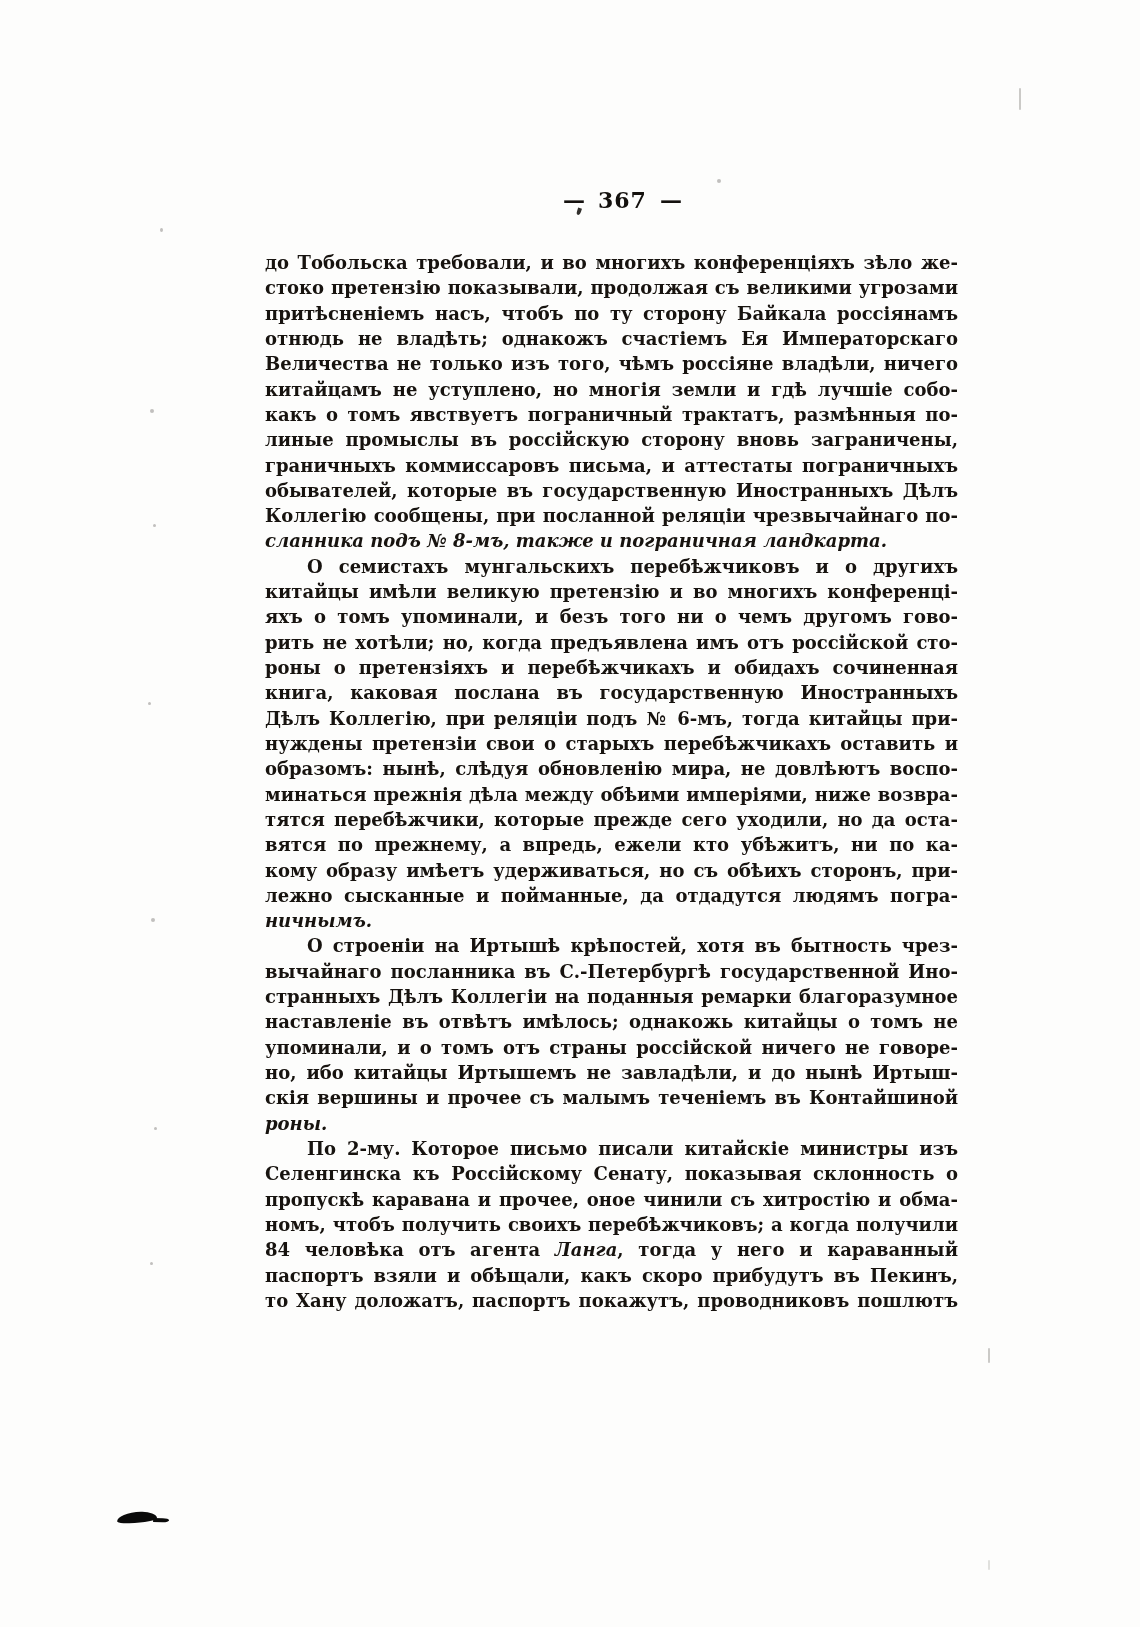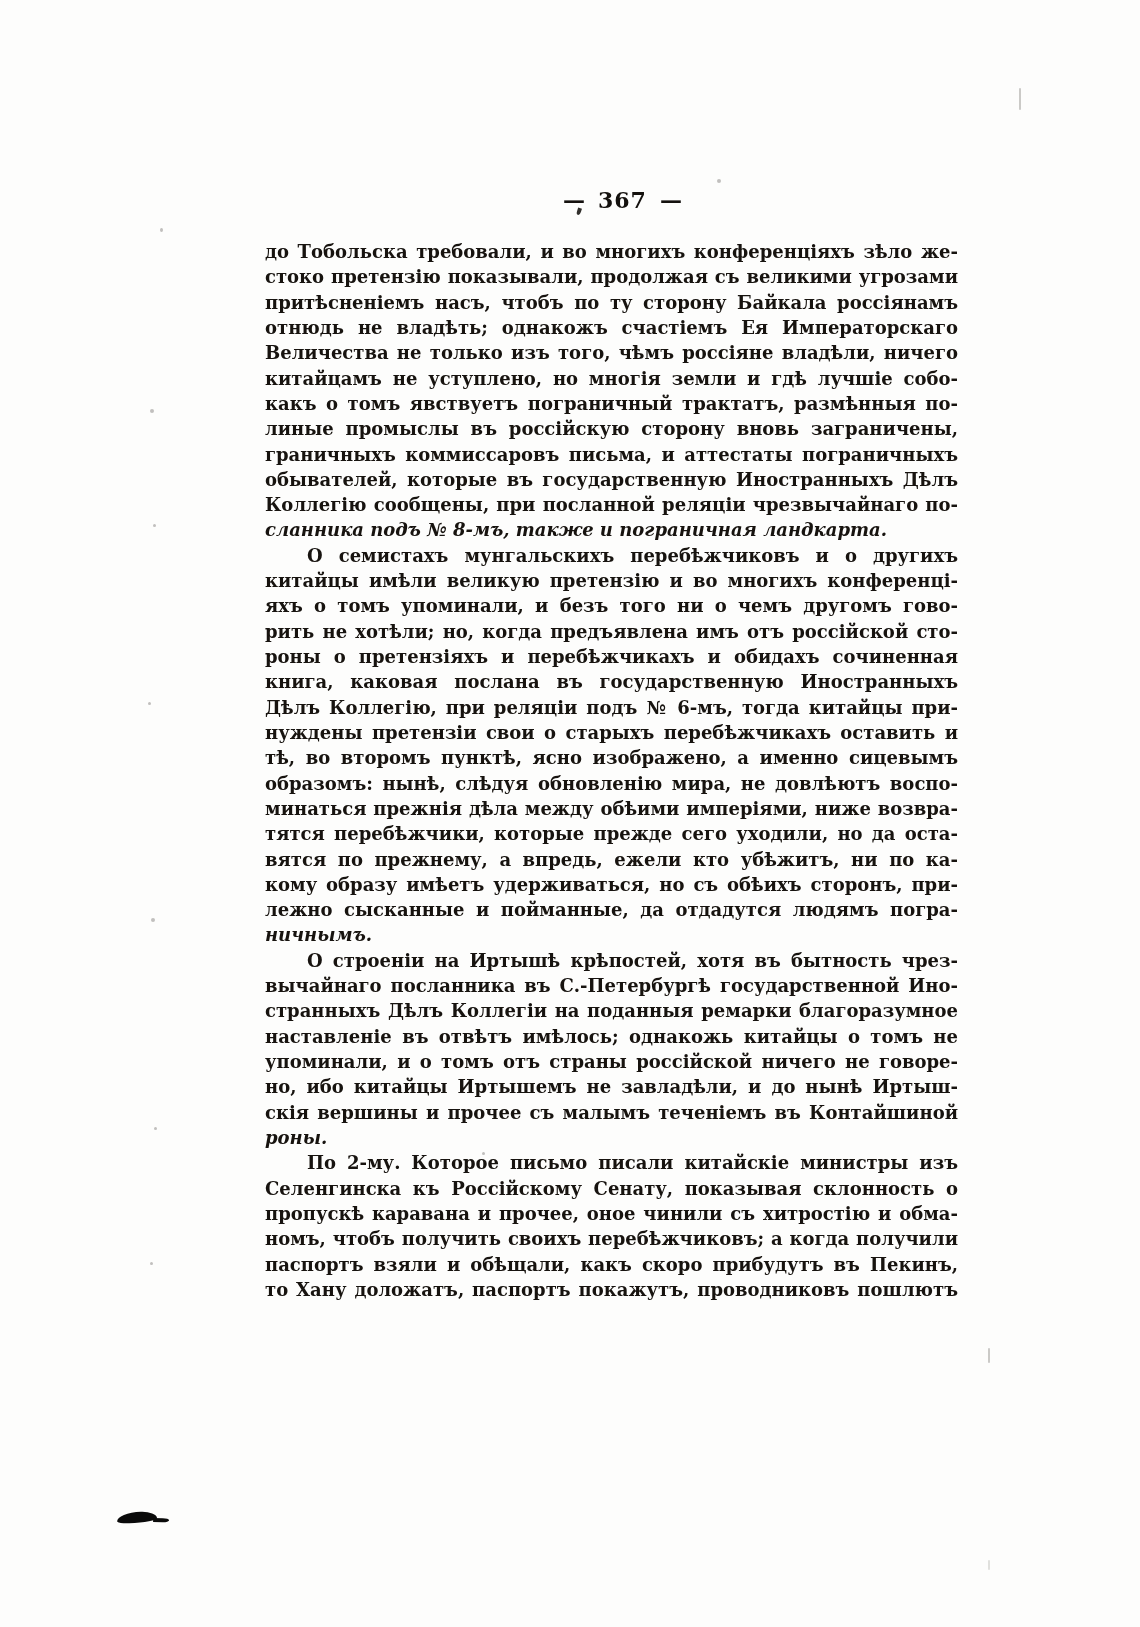--- a/index.html
+++ b/index.html
@@ -8,21 +8,21 @@
     background:#fdfdfc;overflow:hidden;
     font-family:"DejaVu Serif",serif;color:#17130f;
   }
   .running-head{
     position:absolute;left:563px;top:186px;height:28px;
     display:flex;align-items:center;gap:13px;
     font-size:22px;font-weight:bold;color:#14110e;
   }
   .running-head .num{letter-spacing:1px;}
   .textblock{
-    position:absolute;left:265px;top:239px;width:693px;
+    position:absolute;left:265px;top:250px;width:693px;
     font-size:18px;font-weight:bold;line-height:25.32px;
   }
   .line{
     height:25.32px;overflow:hidden;white-space:nowrap0;
     text-align:justify;text-align-last:justify;text-justify:inter-word;
   }
   .line.pend{text-align-last:left;font-style:italic;}
   .line.ind{text-indent:42px;}
   .it{font-style:italic;}
   
@@ -73,21 +73,20 @@
 
     <div>
       <div class="line ind">О семистахъ мунгальскихъ перебѣжчиковъ и о другихъ</div>
       <div class="line">китайцы имѣли великую претензію и во многихъ конференці-</div>
       <div class="line">яхъ о томъ упоминали, и безъ того ни о чемъ другомъ гово-</div>
       <div class="line">рить не хотѣли; но, когда предъявлена имъ отъ россійской сто-</div>
       <div class="line">роны о претензіяхъ и перебѣжчикахъ и обидахъ сочиненная</div>
       <div class="line">книга, каковая послана въ государственную Иностранныхъ</div>
       <div class="line">Дѣлъ Коллегію, при реляціи подъ № 6-мъ, тогда китайцы при-</div>
       <div class="line">нуждены претензіи свои о старыхъ перебѣжчикахъ оставить и</div>
-      <div class="line">тѣ, во второмъ пунктѣ, ясно изображено, а именно сицевымъ</div>
       <div class="line">образомъ: нынѣ, слѣдуя обновленію мира, не довлѣютъ воспо-</div>
       <div class="line">минаться прежнія дѣла между обѣими имперіями, ниже возвра-</div>
       <div class="line">тятся перебѣжчики, которые прежде сего уходили, но да оста-</div>
       <div class="line">вятся по прежнему, а впредь, ежели кто убѣжитъ, ни по ка-</div>
       <div class="line">кому образу имѣетъ удерживаться, но съ обѣихъ сторонъ, при-</div>
       <div class="line">лежно сысканные и пойманные, да отдадутся людямъ погра-</div>
       <div class="line pend">ничнымъ.</div>
     </div>
 
     <div>
@@ -99,20 +98,21 @@
       <div class="line">но, ибо китайцы Иртышемъ не завладѣли, и до нынѣ Иртыш-</div>
       <div class="line">скія вершины и прочее съ малымъ теченіемъ въ Контайшиной</div>
       <div class="line pend">роны.</div>
     </div>
 
     <div>
       <div class="line ind">По 2-му. Которое письмо писали китайскіе министры изъ</div>
       <div class="line">Селенгинска къ Россійскому Сенату, показывая склонность о</div>
       <div class="line">пропускѣ каравана и прочее, оное чинили съ хитростію и обма-</div>
       <div class="line">номъ, чтобъ получить своихъ перебѣжчиковъ; а когда получили</div>
+      <div class="line"><span>84 человѣка отъ агента </span><span class="it">Ланга</span><span>, тогда у него и караванный</span></div>
       <div class="line">паспортъ взяли и обѣщали, какъ скоро прибудутъ въ Пекинъ,</div>
       <div class="line">то Хану доложатъ, паспортъ покажутъ, проводниковъ пошлютъ</div>
     </div>
 
   </div>
 
   <div class="blob"></div>
   <div class="speck" style="left:717px;top:179px;width:4px;height:4px;"></div>
   <div class="speck" style="left:160px;top:228px;width:3px;height:4px;"></div>
   <div class="speck" style="left:150px;top:409px;width:4px;height:4px;"></div>

